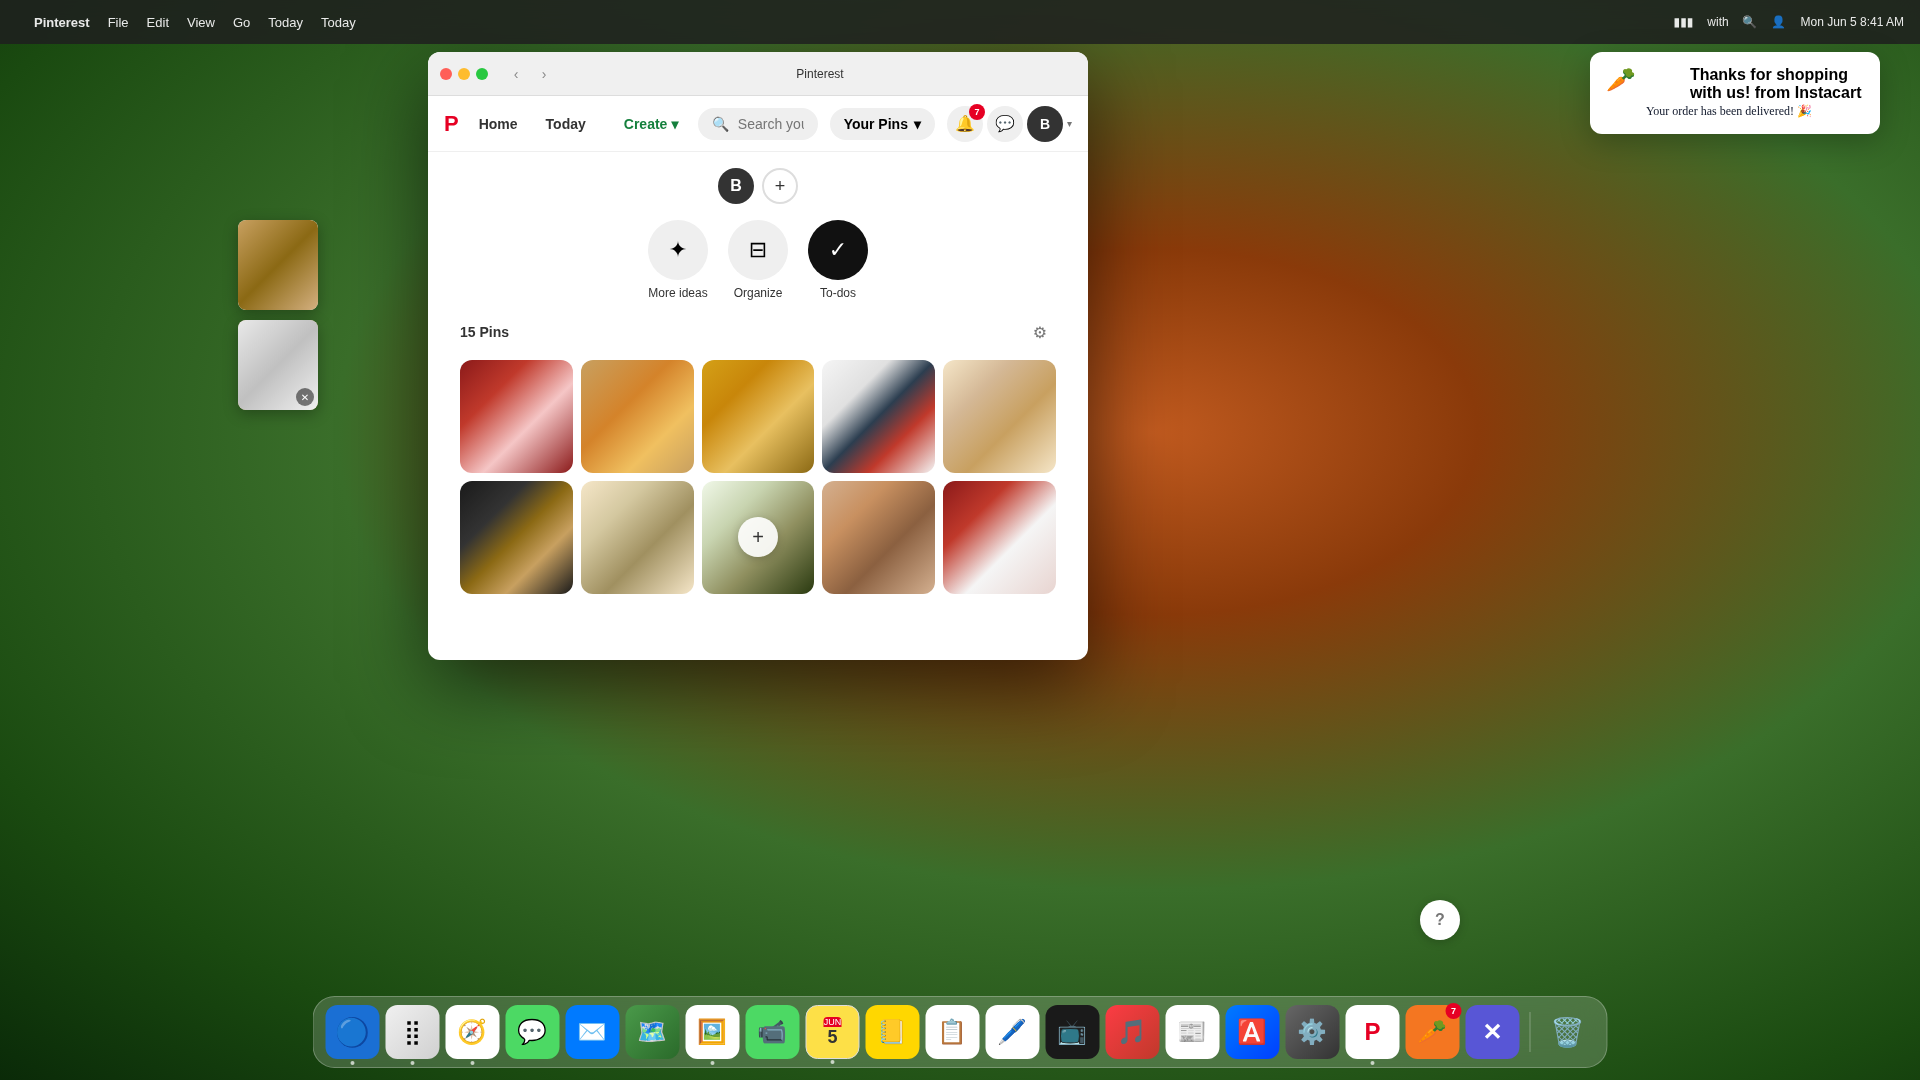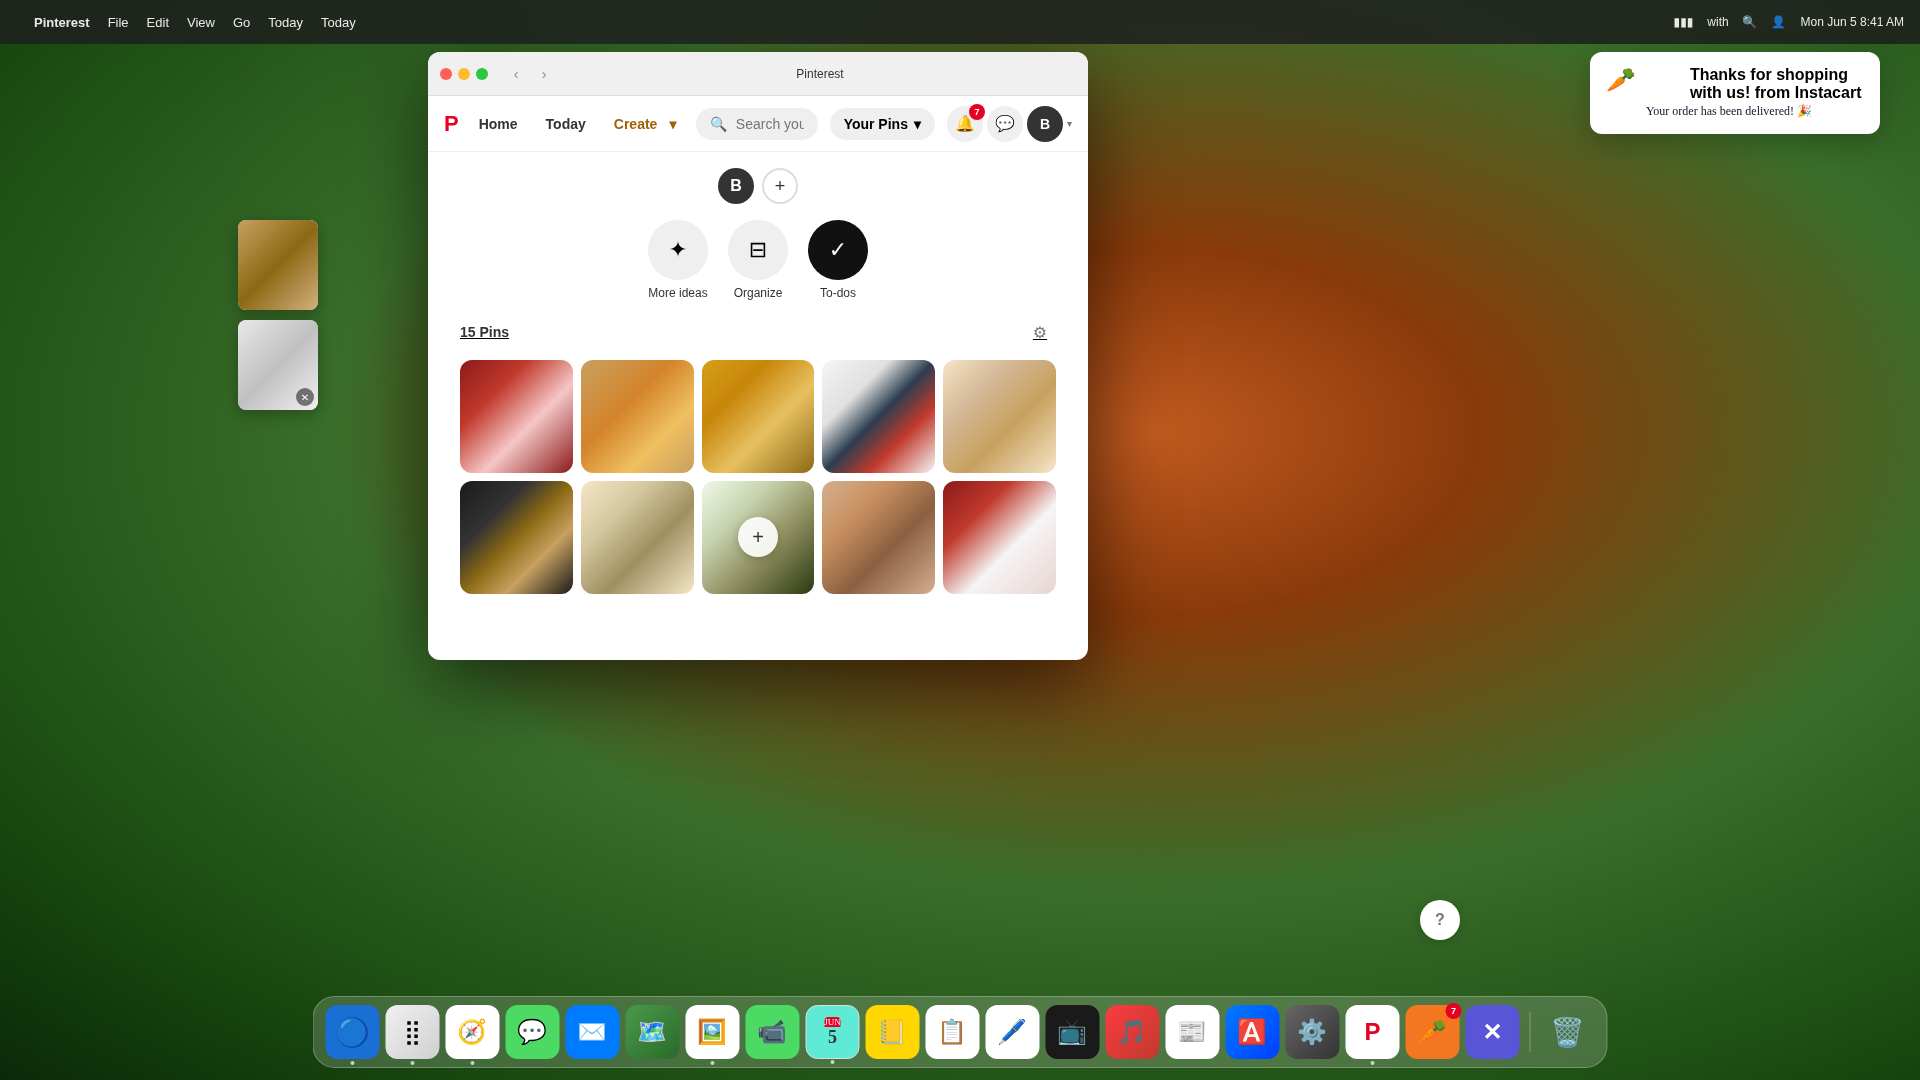--- a/index.html
+++ b/index.html
@@ -171,27 +171,28 @@
       font-size: 14px;
       font-weight: 600;
       color: #333;
       cursor: pointer;
       padding: 6px 8px;
       border-radius: 20px;
     }
     .create-btn {
       display: flex;
       align-items: center;
-      gap: 12px;
+      gap: 4px;
       font-size: 14px;
       font-weight: 600;
-      color: #a16207;
+      color: #15803d;
       cursor: pointer;
       padding: 6px 8px;
       border-radius: 20px;
+      margin-left: 10px;
     }
     .search-bar {
       flex: 1;
       display: flex;
       align-items: center;
       background: #efefef;
       border-radius: 24px;
       padding: 8px 14px;
       gap: 8px;
     }
@@ -339,21 +340,20 @@
 
     
     .pins-section {
       padding: 0 16px;
     }
     .pins-header {
       display: flex;
       align-items: center;
       justify-content: space-between;
       margin-bottom: 12px;
-      text-decoration: underline;
     }
     .pins-count {
       font-size: 14px;
       font-weight: 600;
       color: #333;
     }
     .filter-icon {
       width: 32px;
       height: 32px;
       display: flex;
@@ -681,21 +681,21 @@
   <div class="dock-item" style="background:linear-gradient(135deg,#4a9a4a,#2a6a2a); border-radius:12px;">
     <span style="font-size:24px;">🗺️</span>
   </div>
   <div class="dock-item" style="background:white; border-radius:12px;">
     <span style="font-size:24px;">🖼️</span>
     <div class="dock-dot"></div>
   </div>
   <div class="dock-item" style="background:#4cd964; border-radius:12px;">
     <span style="font-size:24px;">📹</span>
   </div>
-  <div class="dock-item" style="background:#5eead4; border-radius:12px; border: 1px solid #ddd; font-family: Liberation Serif, serif;">
+  <div class="dock-item" style="background:#fde047; border-radius:12px; border: 1px solid #ddd;">
     <div style="display:flex;flex-direction:column;align-items:center;font-size:10px;">
       <div style="background:#e60023;color:white;width:100%;text-align:center;border-radius:4px 4px 0 0;font-size:9px;">JUN</div>
       <div style="font-size:18px;font-weight:700;color:#333;">5</div>
     </div>
     <div class="dock-dot"></div>
   </div>
   <div class="dock-item" style="background:#ffd700; border-radius:12px;">
     <span style="font-size:24px;">📒</span>
   </div>
   <div class="dock-item" style="background:white; border-radius:12px;">

